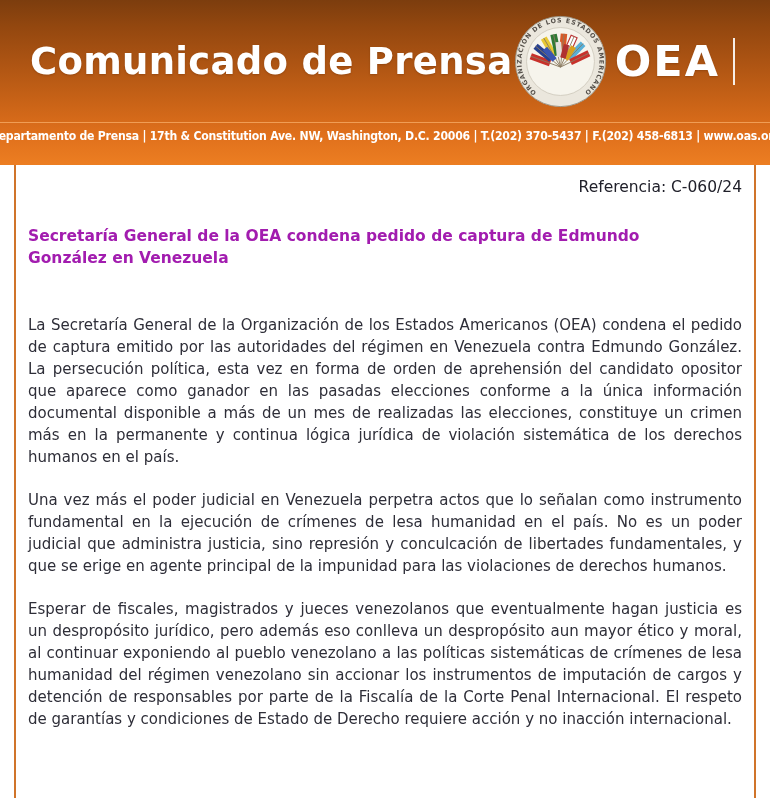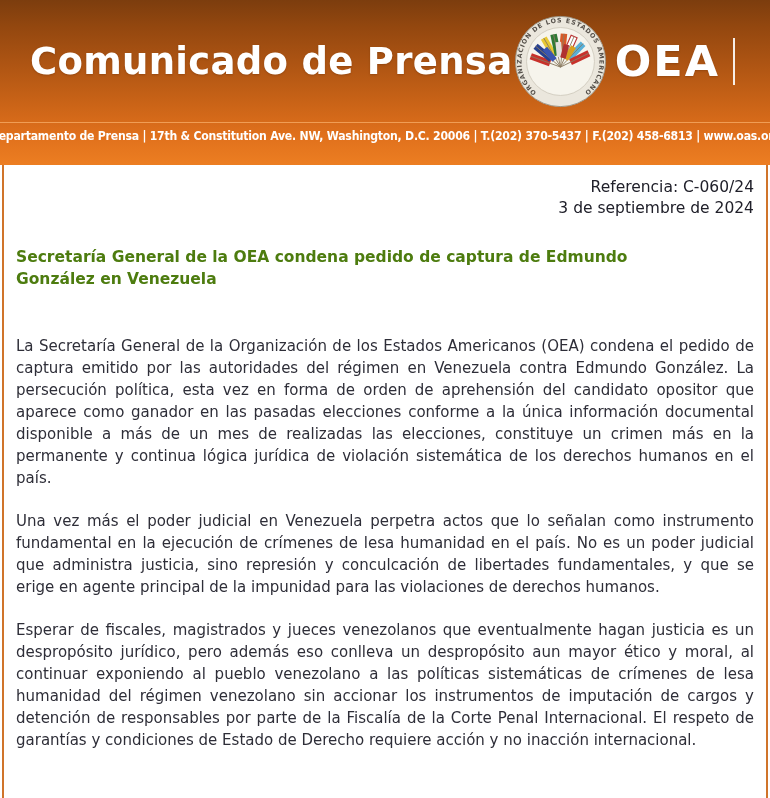--- a/index.html
+++ b/index.html
@@ -77,41 +77,41 @@
     font-weight: 700;
     letter-spacing: -0.25px;
     white-space: nowrap;
     transform: scaleX(0.95);
     transform-origin: center;
   }
   .banner-bottom-strip { height: 17px; }
 
   
   .content {
-    margin: 0 2px;
+    margin: 0 14px;
     background: #ffffff;
     border-left: 2px solid #d0742a;
     border-right: 2px solid #d0742a;
     box-sizing: border-box;
     min-height: 634px;
     padding: 9px 12px 31px 12px;
   }
   .ref-block {
     text-align: right;
     font-size: 15.5px;
     line-height: 21px;
     color: #20202a;
     margin-top: 3px;
   }
   .doc-title {
     margin: 27px 0 0 0;
     font-size: 15.5px;
     font-weight: 700;
     line-height: 22px;
-    color: #4d7c0f;
+    color: #a21caf;
     max-width: 648px;
   }
   .body-par {
     margin: 21px 0 0 0;
     font-size: 15px;
     line-height: 22px;
     text-align: justify;
     color: #2e2e38;
   }
   .body-par.first {
@@ -195,21 +195,20 @@
 
     <div class="contact-bar">
       <span class="contact-text">Departamento de Prensa | 17th &amp; Constitution Ave. NW, Washington, D.C. 20006 | T.(202) 370-5437 | F.(202) 458-6813 | www.oas.org</span>
     </div>
     <div class="banner-bottom-strip"></div>
   </header>
 
   <main class="content">
     <div class="ref-block">
       <div>Referencia: C-060/24</div>
-      <div>3 de septiembre de 2024</div>
     </div>
 
     <h2 class="doc-title">Secretaría General de la OEA condena pedido de captura de Edmundo González en Venezuela</h2>
 
     <p class="body-par first">La Secretaría General de la Organización de los Estados Americanos (OEA) condena el pedido de captura emitido por las autoridades del régimen en Venezuela contra Edmundo González. La persecución política, esta vez en forma de orden de aprehensión del candidato opositor que aparece como ganador en las pasadas elecciones conforme a la única información documental disponible a más de un mes de realizadas las elecciones, constituye un crimen más en la permanente y continua lógica jurídica de violación sistemática de los derechos humanos en el país.</p>
 
     <p class="body-par">Una vez más el poder judicial en Venezuela perpetra actos que lo señalan como instrumento fundamental en la ejecución de crímenes de lesa humanidad en el país. No es un poder judicial que administra justicia, sino represión y conculcación de libertades fundamentales, y que se erige en agente principal de la impunidad para las violaciones de derechos humanos.</p>
 
     <p class="body-par">Esperar de fiscales, magistrados y jueces venezolanos que eventualmente hagan justicia es un despropósito jurídico, pero además eso conlleva un despropósito aun mayor ético y moral, al continuar exponiendo al pueblo venezolano a las políticas sistemáticas de crímenes de lesa humanidad del régimen venezolano sin accionar los instrumentos de imputación de cargos y detención de responsables por parte de la Fiscalía de la Corte Penal Internacional. El respeto de garantías y condiciones de Estado de Derecho requiere acción y no inacción internacional.</p>
   </main>

